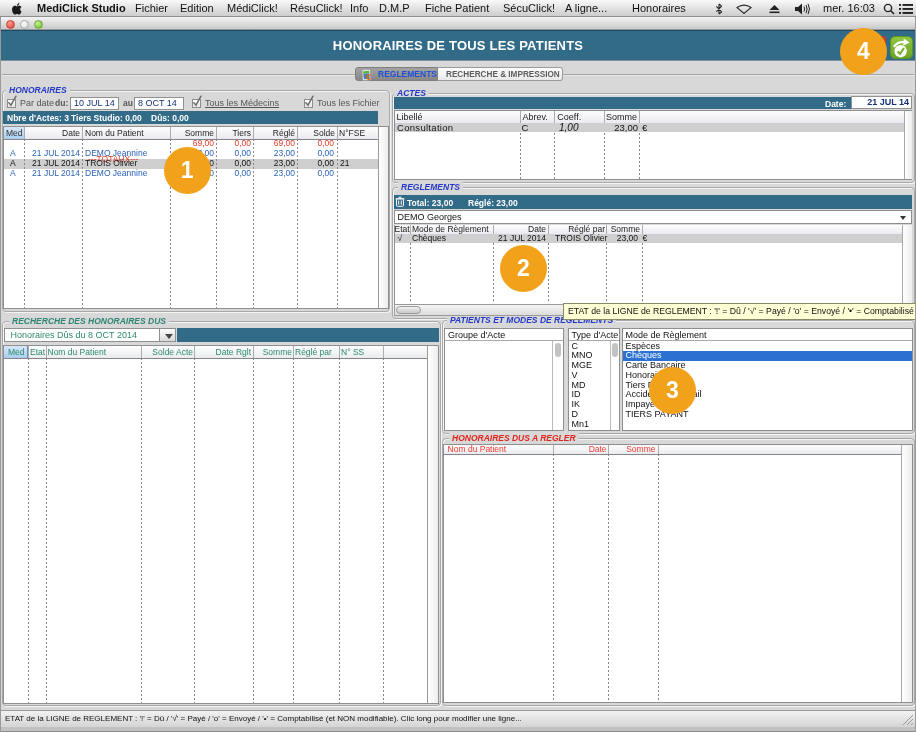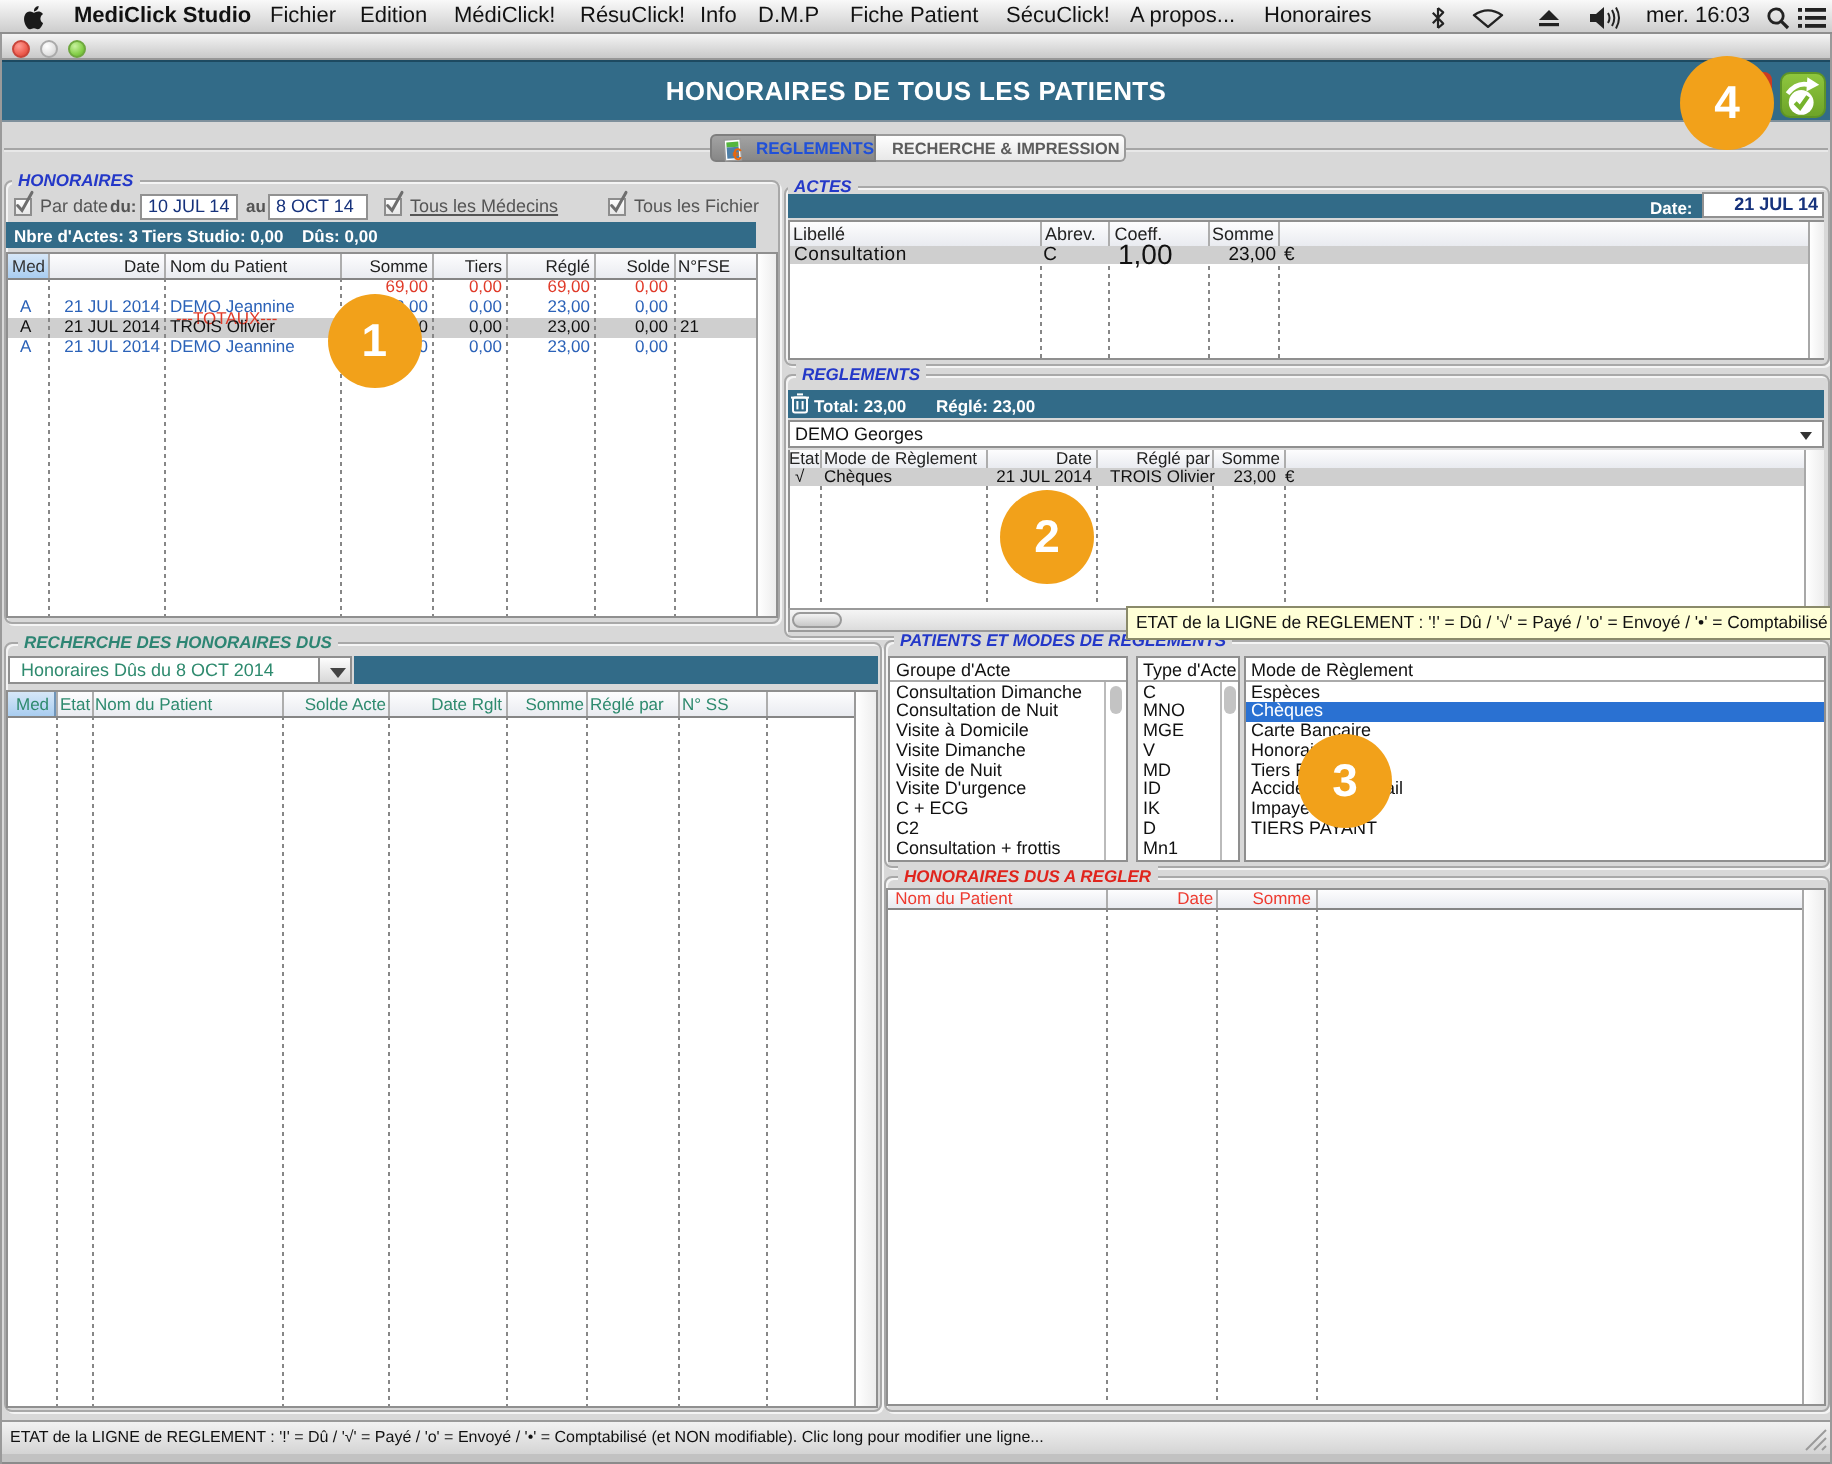--- a/index.html
+++ b/index.html
@@ -28,21 +28,21 @@
     </svg>
   <span class="menu-item" style="left:37px;font-weight:bold;">MediClick Studio</span>
   <span class="menu-item" style="left:135px;">Fichier</span>
   <span class="menu-item" style="left:180px;">Edition</span>
   <span class="menu-item" style="left:227px;">MédiClick!</span>
   <span class="menu-item" style="left:290px;">RésuClick!</span>
   <span class="menu-item" style="left:350px;">Info</span>
   <span class="menu-item" style="left:379px;">D.M.P</span>
   <span class="menu-item" style="left:425px;">Fiche Patient</span>
   <span class="menu-item" style="left:503px;">SécuClick!</span>
-  <span class="menu-item" style="left:565px;">A propos...</span>
+  <span class="menu-item" style="left:565px;">A ligne...</span>
   <span class="menu-item" style="left:632px;">Honoraires</span>
   <svg class="abs" style="left:715px;top:3px;" width="8" height="12" viewBox="0 0 8 12">
       <path fill="none" stroke="#222" stroke-width="1.1" d="M4 1 L4 11 M4 1 L6.6 3.2 L1.4 8.6 M4 11 L6.6 8.8 L1.4 3.4" stroke-linejoin="round"></path>
     </svg>
   <svg class="abs" style="left:736px;top:4px;" width="16" height="10" viewBox="0 0 16 10">
       <path fill="none" stroke="#222" stroke-width="1.2" d="M1 3.6 Q8 -1.2 15 3.6 L8 9.4 Z" stroke-linejoin="round"></path>
     </svg>
   <svg class="abs" style="left:768px;top:4px;" width="13" height="10" viewBox="0 0 13 10">
       <path fill="#222" d="M1.5 6 L6.5 1 L11.5 6 Z"></path>
       <rect x="1.5" y="7.5" width="10" height="1.6" fill="#222"></rect>
@@ -254,21 +254,21 @@
 <div class="abs" style="left:393.5px;top:109.8px;width:518.5px;height:70px;background:#fff;border:1px solid #8f8f8f;box-sizing:border-box;"></div>
 <div class="abs" style="left:903.5px;top:110.8px;width:8px;height:68px;background:linear-gradient(to right,#ffffff,#ededed);border-left:1px solid #a8a8a8;box-sizing:border-box;"></div>
 <div class="hdr" style="left:394.5px;top:110.5px;width:509px;height:12px;"></div>
 <span class="cell" style="left:396.5px;top:110.5px;line-height:12px;font-size:9px;color:#222;">Libellé</span>
 <span class="cell" style="left:522.5px;top:110.5px;line-height:12px;font-size:9px;color:#222;">Abrev.</span>
 <span class="cell" style="left:557.3px;top:110.5px;line-height:12px;font-size:9px;color:#222;">Coeff.</span>
 <span class="cell r" style="left:587px;top:110.5px;width:50px;line-height:12px;font-size:9px;color:#222;">Somme</span>
 <div class="abs selrow" style="left:394.5px;top:122.7px;width:509px;height:9.8px;"></div>
 <span class="cell" style="left:397px;top:122.7px;line-height:9.8px;font-size:9.5px;letter-spacing:0.3px;color:#111;">Consultation</span>
 <span class="cell" style="left:521.6px;top:122.7px;line-height:9.8px;font-size:9.5px;color:#111;">C</span>
-<span class="cell" style="left:559px;top:122.7px;line-height:9.8px;font-size:14px;color:#111;">1,00</span>
+<span class="cell" style="left:559px;top:122.7px;line-height:9.8px;font-size:10px;color:#111;font-style:italic;">1,00</span>
 <span class="cell r" style="left:588px;top:122.7px;width:50px;line-height:9.8px;font-size:9.5px;color:#111;">23,00</span>
 <span class="cell" style="left:642px;top:122.7px;line-height:9.8px;font-size:9.5px;color:#111;">€</span>
 <div class="hs" style="left:520.1px;top:110.5px;height:12px;"></div>
 <div class="hs" style="left:554.2px;top:110.5px;height:12px;"></div>
 <div class="hs" style="left:604.3px;top:110.5px;height:12px;"></div>
 <div class="hs" style="left:639px;top:110.5px;height:12px;"></div>
 <div class="vd" style="left:520.1px;top:132.5px;height:46px;"></div>
 <div class="vd" style="left:554.2px;top:132.5px;height:46px;"></div>
 <div class="vd" style="left:604.3px;top:132.5px;height:46px;"></div>
 <div class="vd" style="left:639px;top:132.5px;height:46px;"></div>
@@ -321,21 +321,20 @@
 <div class="abs" style="left:393.5px;top:304px;width:518.5px;height:12px;background:linear-gradient(#f5f5f5,#dcdcdc);border:1px solid #9a9a9a;box-sizing:border-box;"></div>
 <div class="abs" style="left:396px;top:306px;width:25px;height:8px;background:linear-gradient(#f2f2f2,#c8c8c8);border:1px solid #9a9a9a;border-radius:4px;box-sizing:border-box;"></div>
 
 <div class="abs" style="left:444px;top:327.5px;width:120px;height:103px;background:#fff;border:1px solid #8f8f8f;box-sizing:border-box;">
   <div class="abs" style="left:0;top:0;width:118px;height:12.5px;border-bottom:1px solid #aaa;box-sizing:border-box;">
       <span class="abs" style="left:3px;top:0;line-height:12px;font-size:9px;color:#111;white-space:nowrap;">Groupe d'Acte</span>
     </div>
   <div class="abs" style="left:107px;top:12.5px;width:11px;height:88.5px;border-left:1px solid #bbb;box-sizing:border-box;">
       <div class="abs" style="left:2px;top:2px;width:6px;height:14px;background:#c3c3c3;border-radius:3px;"></div>
     </div>
-  <div class="abs" style="left:3px;top:13px;font-size:9px;color:#111;line-height:9.8px;white-space:nowrap;">Consultation Dimanche<br>Consultation de Nuit<br>Visite à Domicile<br>Visite Dimanche<br>Visite de Nuit<br>Visite D'urgence<br>C + ECG<br>C2<br>Consultation + frottis</div>
 </div>
 
 <div class="abs" style="left:567.5px;top:327.5px;width:52px;height:103px;background:#fff;border:1px solid #8f8f8f;box-sizing:border-box;">
   <div class="abs" style="left:0;top:0;width:50px;height:12.5px;border-bottom:1px solid #aaa;box-sizing:border-box;">
       <span class="abs" style="left:3px;top:0;line-height:12px;font-size:9px;color:#111;white-space:nowrap;">Type d'Acte</span>
     </div>
   <div class="abs" style="left:41px;top:12.5px;width:9px;height:88.5px;border-left:1px solid #bbb;box-sizing:border-box;">
       <div class="abs" style="left:1px;top:2px;width:6px;height:14px;background:#c3c3c3;border-radius:3px;"></div>
     </div>
   <div class="abs" style="left:3px;top:13px;font-size:9px;color:#111;line-height:9.8px;white-space:nowrap;">C<br>MNO<br>MGE<br>V<br>MD<br>ID<br>IK<br>D<br>Mn1</div>

